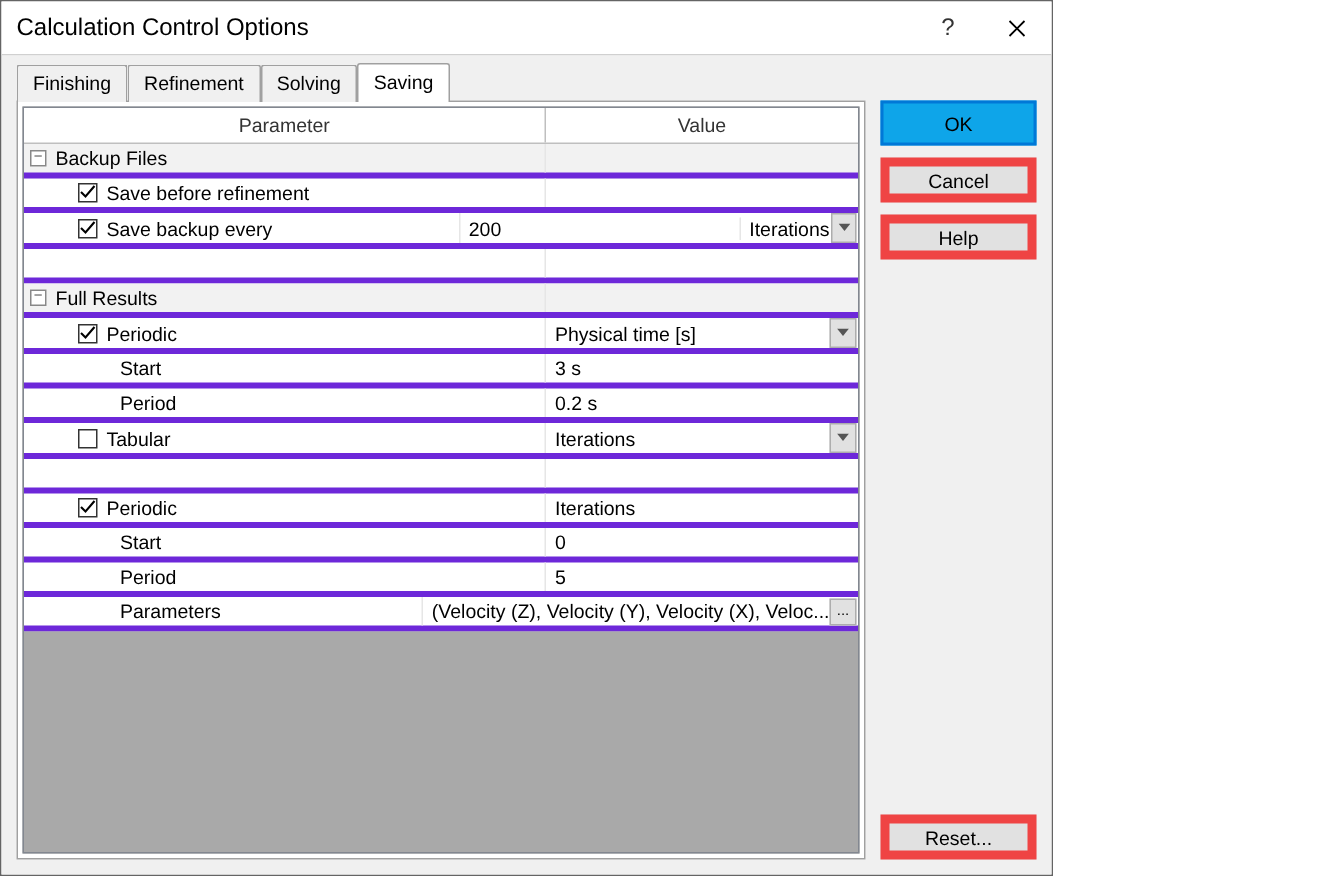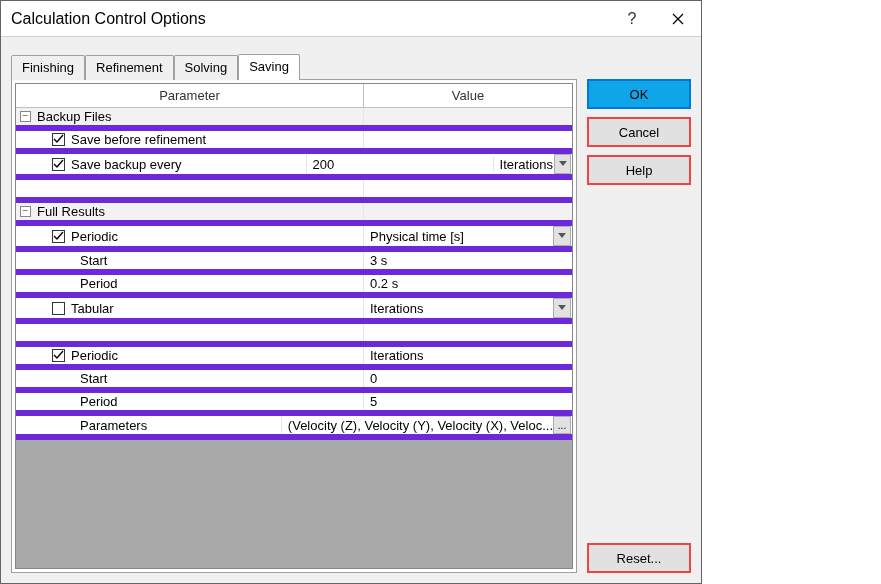--- a/index.html
+++ b/index.html
@@ -41,21 +41,21 @@
     align-items: center;
     justify-content: center;
     font-size: 14px;
     color: #333;
   }
   .titlebar-btn.help { font-size: 16px; }
   .titlebar-btn.close svg { width: 12px; height: 12px; }
   .body {
     flex: 1;
     background: #f0f0f0;
-    padding: 16px 10px 10px 10px;
+    padding: 4px 10px 10px 10px;
     display: flex;
     gap: 10px;
     min-height: 0;
   }
   .left-col {
     flex: 1;
     display: flex;
     flex-direction: column;
     min-width: 0;
   }
@@ -125,21 +125,21 @@
     font-size: 13px;
     color: #333;
     height:100%;display:flex;align-items:center;justify-content:center;
   }
   .grid-rows {
     background: #ffffff;
   }
   .grow {
     display: flex;
     align-items: stretch;
-    border-bottom: 6px solid #6d28d9;
+    border-bottom: 4px solid #6d28d9;
     min-height: 23px;
   }
   .grow.group {
     background: #f2f2f2;
   }
   .pcell {
     width: 348px;
     display: flex;
     align-items: center;
     border-right: 1px solid #e6e6e6;
@@ -218,21 +218,21 @@
   }
   .right-col {
     width: 104px;
     display: flex;
     flex-direction: column;
     gap: 8px;
     padding-top: 26px;
   }
   .btn {
     height: 30px;
-    border: 2px solid #ef4444;
+    border: 6px solid #ef4444;
     background: #e1e1e1;
     font-size: 13px;
     display:flex;align-items:center;justify-content:center;
   }
   .btn.primary {
     border: 2px solid #0078d7;
     background: #0ea5e9;
   }
   .right-spacer { flex:1; }
   .grid-empty {

